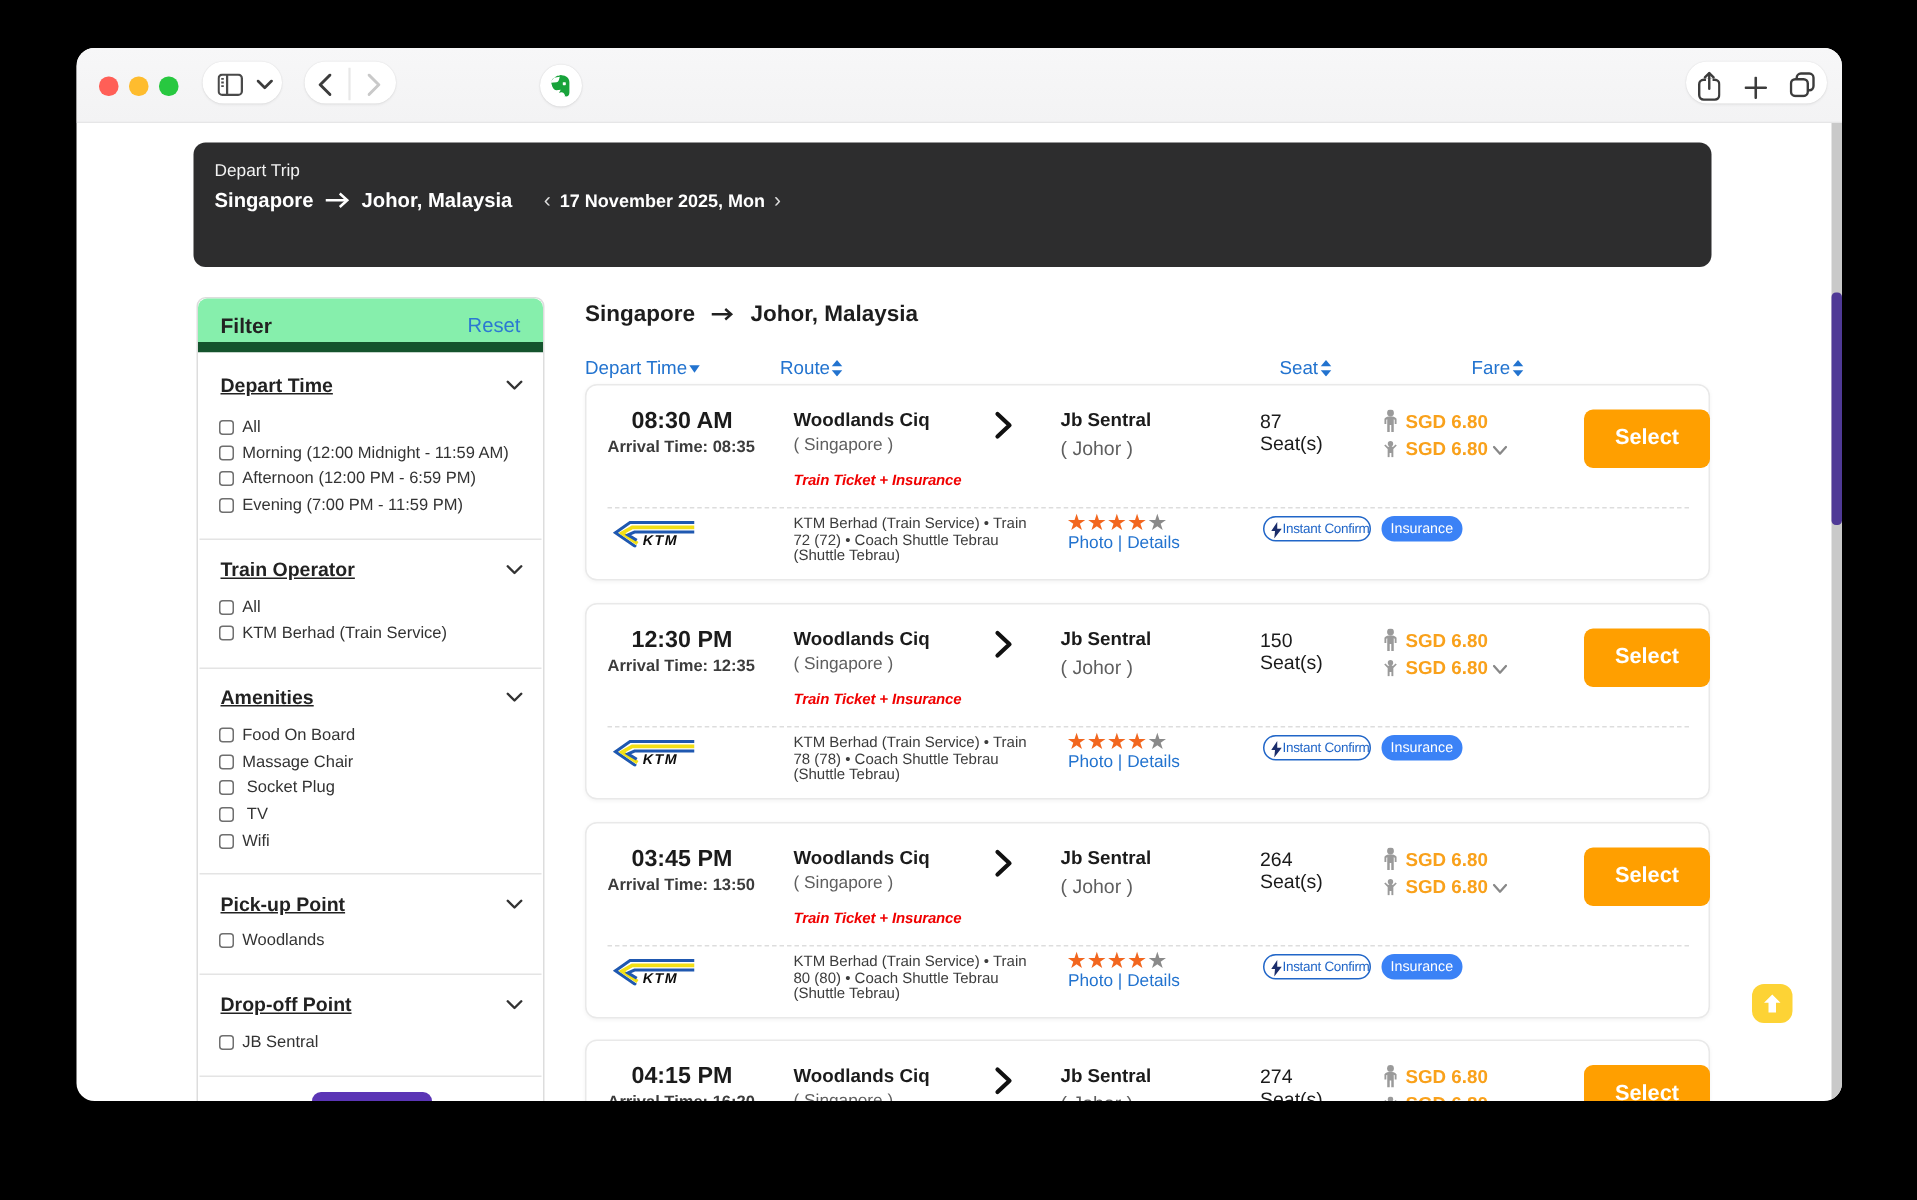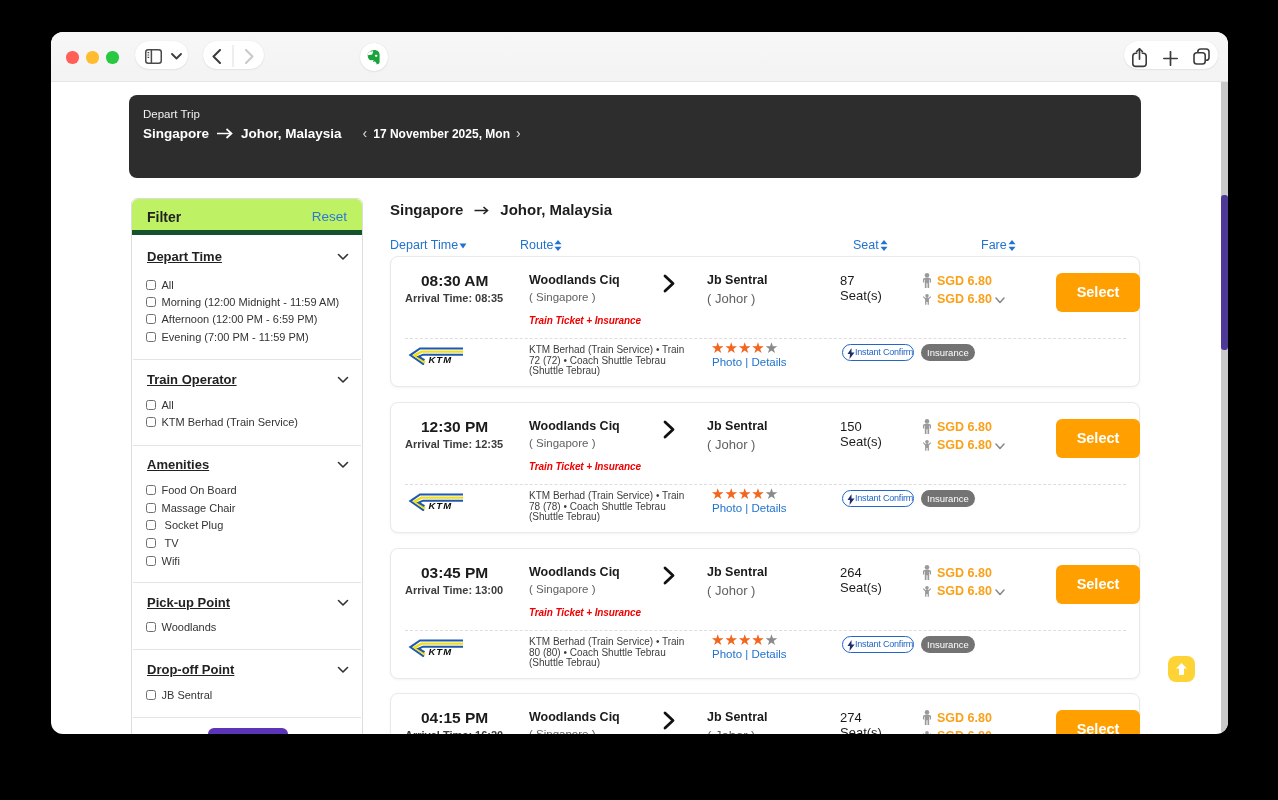--- a/index.html
+++ b/index.html
@@ -13,21 +13,21 @@
   svg { display:block; }
   .icon { position:absolute; }
 
   
   .dhead { position:absolute; left:78px; top:63px; width:1012px; height:83px; background:#2d2d2e; border-radius:8px; color:#fff; }
   .dhead .sub { position:absolute; left:14px; top:13px; font-size:11.5px; color:#f2f2f2; }
   .dhead .row { position:absolute; left:14px; top:30px; font-size:13.5px; font-weight:bold; }
 
   
   .fpanel { position:absolute; left:80px; top:166px; width:232px; height:600px; background:#fff; border:1px solid #ddd; border-radius:6px; }
-  .fhead { height:36px; background:#bef264; border-bottom:5px solid #14532d; border-radius:6px 6px 0 0; position:relative; }
+  .fhead { height:36px; background:#86efac; border-bottom:7px solid #14532d; border-radius:6px 6px 0 0; position:relative; }
   .fhead .t { position:absolute; left:15px; top:10px; font-size:14px; font-weight:bold; color:#222; }
   .fhead .r { position:absolute; right:15px; top:10px; font-size:13.5px; color:#2b78d2;padding-left:31px; }
   .fsec { position:absolute; left:15px; font-size:13px; font-weight:bold; color:#222; text-decoration:underline; }
   .fchev { position:absolute; right:13px; }
   .fitem { position:absolute; left:14px; font-size:11px; color:#333; display:flex; align-items:center; }
   .cb { width:9.5px; height:9.5px; border:1.3px solid #6f6f6f; border-radius:2.5px; margin-right:6px; flex:none; background:#fff; }
   .fdiv { position:absolute; left:1px; right:1px; height:1px; background:#e4e4e4; }
 
   
   .mtitle { position:absolute; left:339px; top:169px; font-size:15px; font-weight:bold; color:#1d1d1d; }
@@ -47,21 +47,21 @@
   .card .fare1 { position:absolute; left:546px; top:17px; font-size:12.5px; font-weight:bold; color:#f9a11b; }
   .card .fare2 { position:absolute; left:546px; top:35px; font-size:12.5px; font-weight:bold; color:#f9a11b; }
   .card .sel { position:absolute; left:665px; top:16px; width:84px; height:39px; background:#ff9f00; border-radius:6px; color:#fff; font-size:14.5px; font-weight:bold; text-align:center; line-height:39px; }
   .card .red { position:absolute; left:138px; top:58px; font-size:10px; letter-spacing:-0.1px; font-weight:bold; font-style:italic; color:#f00000; }
   .card .dash { position:absolute; left:14px; right:13px; top:81px; border-top:1.5px dashed #ddd; }
   .card .desc { position:absolute; left:138px; top:88px; width:158px; font-size:10px; color:#3c3c3c; line-height:10.6px; }
   .card .stars { position:absolute; left:320px; top:82px; font-size:15px; letter-spacing:0px; color:#f2661e; }
   .card .stars .g { color:#8a8a8a; }
   .card .pd { position:absolute; left:321px; top:99px; font-size:11.5px; color:#2273cf; }
   .card .ic { position:absolute; left:451px; top:87px; width:72px; height:17px; border:1px solid #2166c8; border-radius:9px; color:#2166c8; font-size:9px; letter-spacing:-0.2px; line-height:15px; padding:0 0 0 12px; background:#fff; white-space:nowrap; }
-  .card .ins { position:absolute; left:530px; top:87px; height:17px; background:#737373; border-radius:9px; color:#fff; font-size:9.5px; line-height:17px; padding:0 6px; }
+  .card .ins { position:absolute; left:530px; top:87px; height:17px; background:#3b82f6; border-radius:9px; color:#fff; font-size:9.5px; line-height:17px; padding:0 6px; }
   .card .logo { position:absolute; left:17px; top:89px; }
 
   .sbtrack { position:absolute; right:0px; top:50px; bottom:0; width:7px; background:#c9c9c9; }
   .sbthumb { position:absolute; right:0px; top:163px; width:7px; height:155px; background:#4f3996; border-radius:3px; }
   .upbtn { position:absolute; left:1117px; top:624px; width:27px; height:26px; background:#fdd335; border-radius:8px; }
 </style>
 </head>
 <body>
 <div class="win">
   <div class="toolbar">
@@ -269,21 +269,21 @@
     <div class="stars">★★★★<span class="g">★</span></div>
     <div class="pd">Photo | Details</div>
     <div class="ic"><svg style="position:absolute;left:4px;top:3px" width="8" height="11" viewBox="0 0 8 11">
           <path d="M4.5 0 L0.5 6 H3 L2.5 11 L7.5 4.5 H4.5 Z" fill="#1b2d6b"></path>
         </svg>Instant Confirm</div>
     <div class="ins">Insurance</div>
   </div>
 
   <div class="card" style="top:516px">
     <div class="time">03:45 PM</div>
-      <div class="arr">Arrival Time: 13:00</div>
+      <div class="arr">Arrival Time: 13:50</div>
     <div class="from">Woodlands Ciq</div>
       <div class="fromc">( Singapore )</div>
     <svg class="chv" width="12" height="19" viewBox="0 0 12 19">
         <polyline points="2,2 10,9.5 2,17" fill="none" stroke="#111" stroke-width="2.8" stroke-linecap="round" stroke-linejoin="round"></polyline>
       </svg>
     <div class="to">Jb Sentral</div>
       <div class="toc">( Johor )</div>
     <div class="seat">264</div>
       <div class="seat2">Seat(s)</div>
     <svg style="position:absolute;left:531px;top:16px" width="10" height="15" viewBox="0 0 9.6 14.5">

